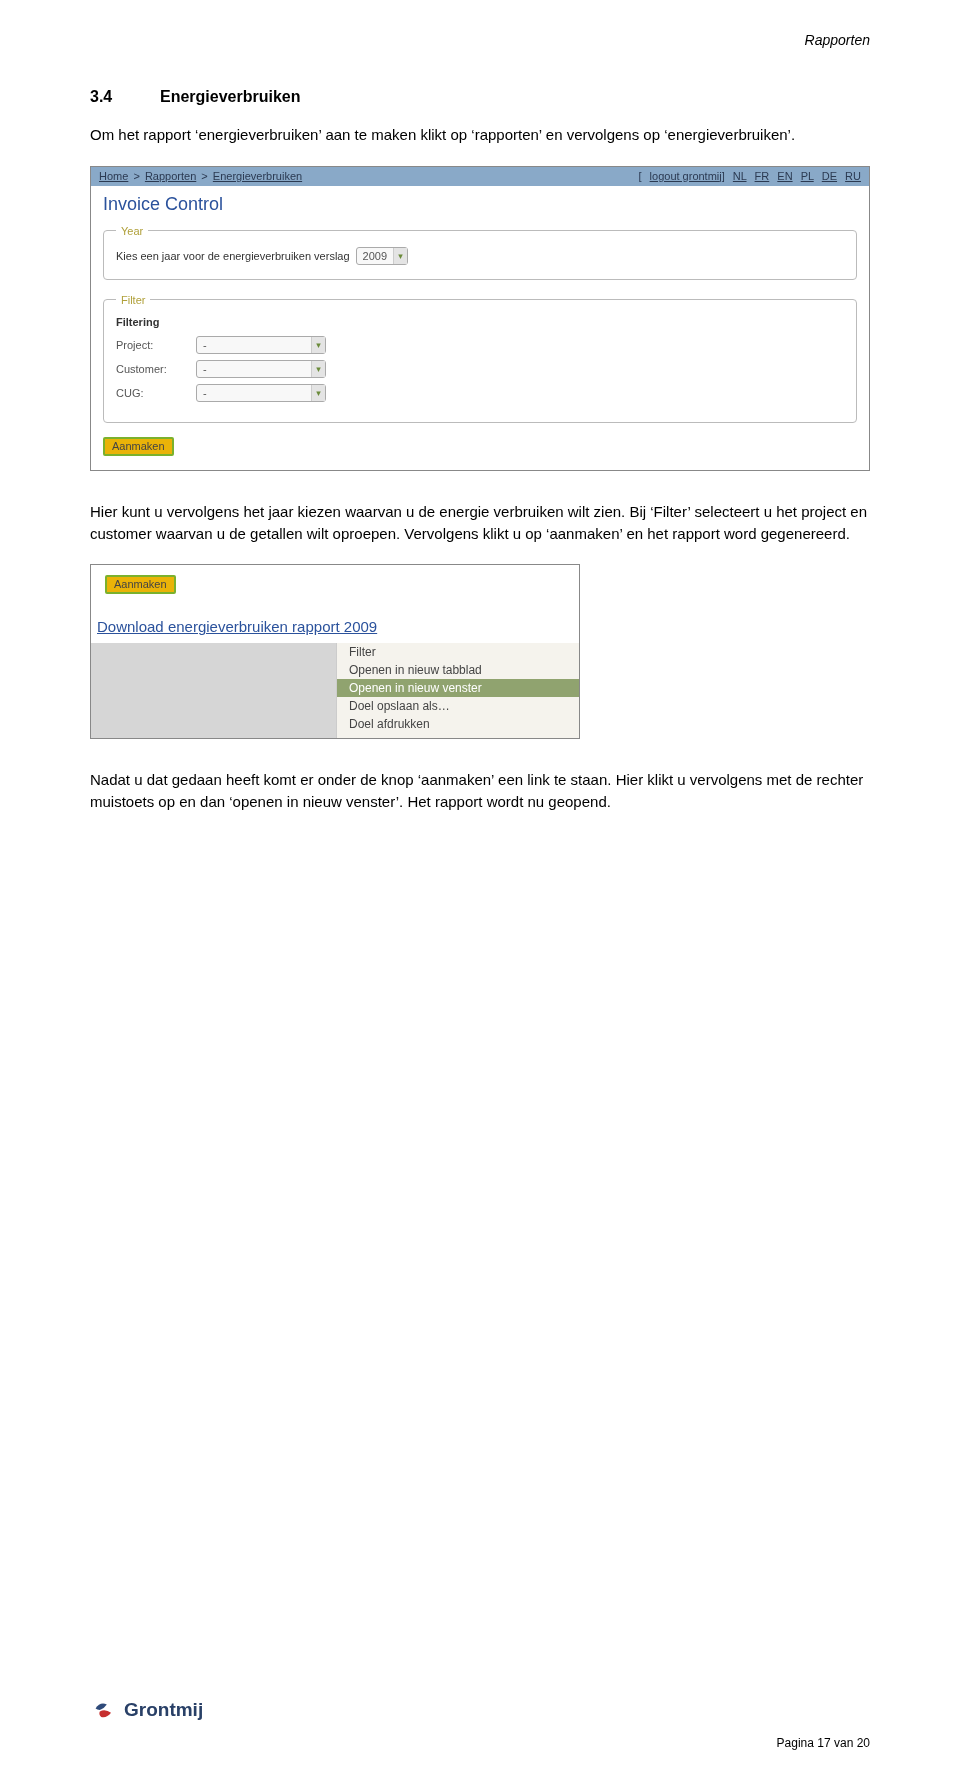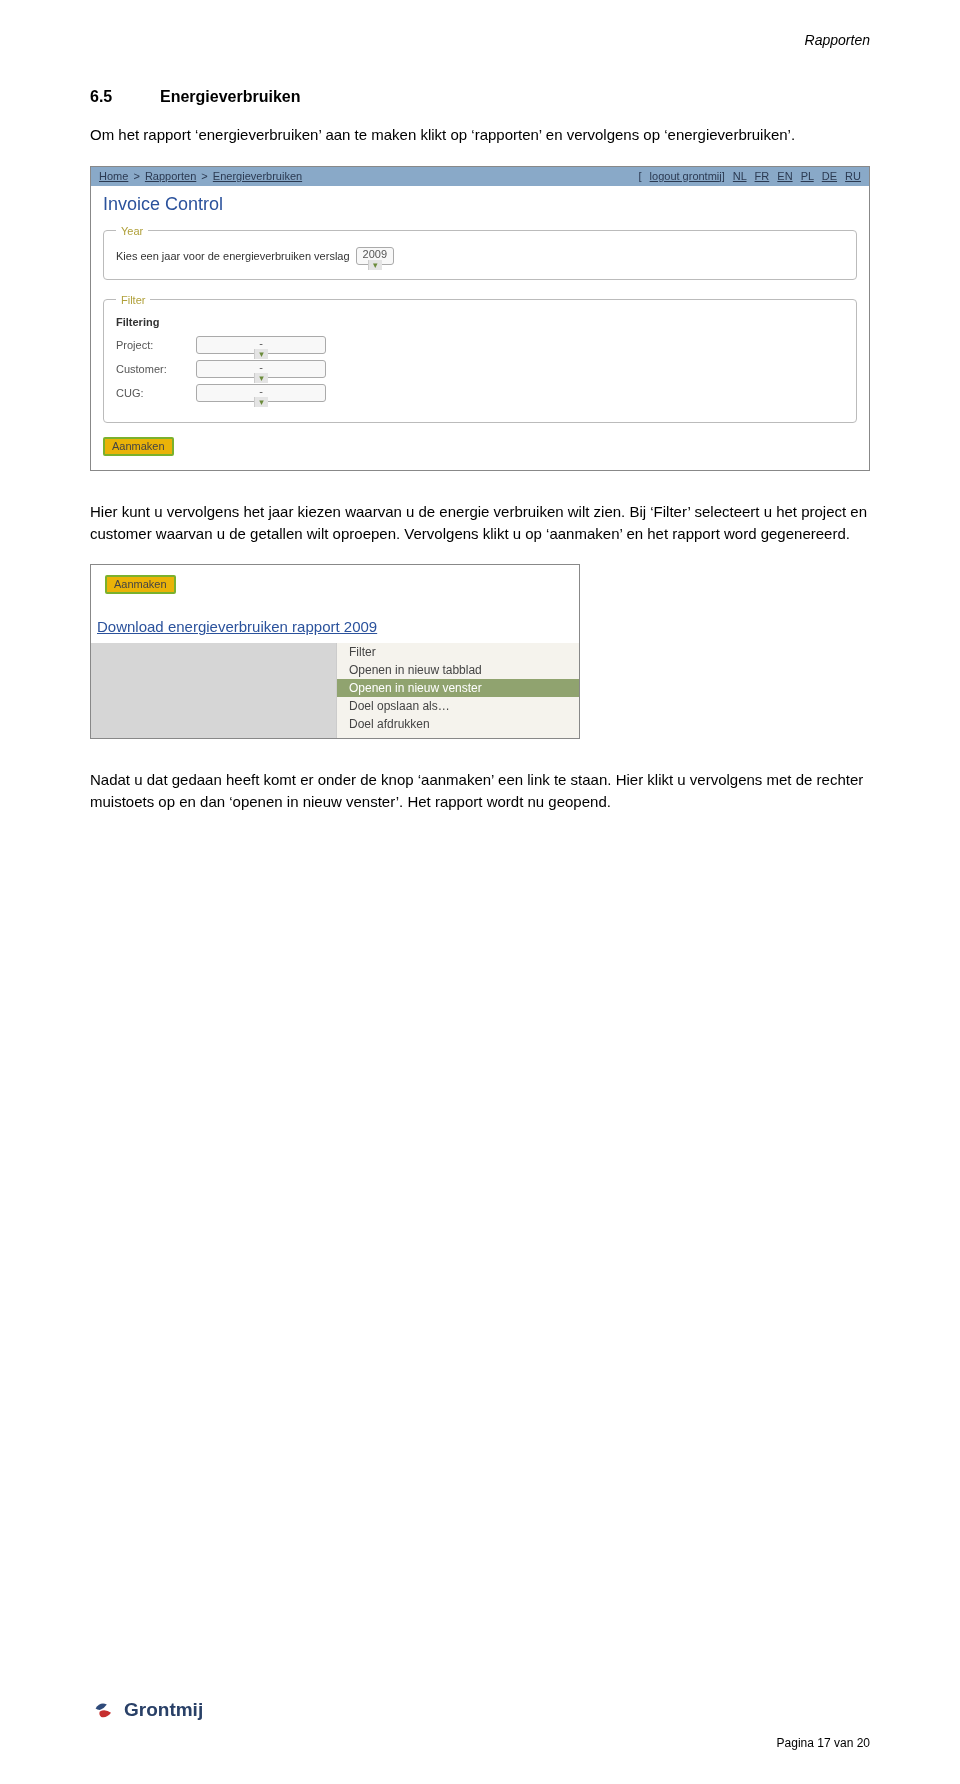--- a/index.html
+++ b/index.html
@@ -81,21 +81,20 @@
   }
   .year-row { display: flex; align-items: center; gap: 6px; font-size: 11px; color: #333; }
   .select-wrap {
     display: inline-flex;
     align-items: center;
     border: 1px solid #aaa;
     background: #f8f8f8;
     font-size: 11px;
     border-radius: 3px;
     height: 18px;
-    flex-direction: column;
   }
   .select-wrap .val { padding: 0 6px; color: #555; }
   .select-wrap .chev {
     width: 14px;
     height: 16px;
     display: inline-flex;
     align-items: center;
     justify-content: center;
     background: #e4e4e4;
     border-left: 1px solid #ccc;
@@ -186,21 +185,21 @@
     font-size: 12px;
     margin-top: 12px;
   }
 </style>
 </head>
 <body>
 
 <div class="header-right">Rapporten</div>
 
 <div class="sec-heading">
-  <span class="sec-num">6.5</span>
+  <span class="sec-num">3.4</span>
   <span>Energieverbruiken</span>
 </div>
 
 <p class="para">Om het rapport ‘energieverbruiken’ aan te maken klikt op ‘rapporten’ en vervolgens op ‘energieverbruiken’.</p>
 
 <div class="app-shot">
   <div class="app-crumbs">
     <div class="left">
       <a href="#">Home</a>
       <span class="crumb-sep">&gt;</span>

